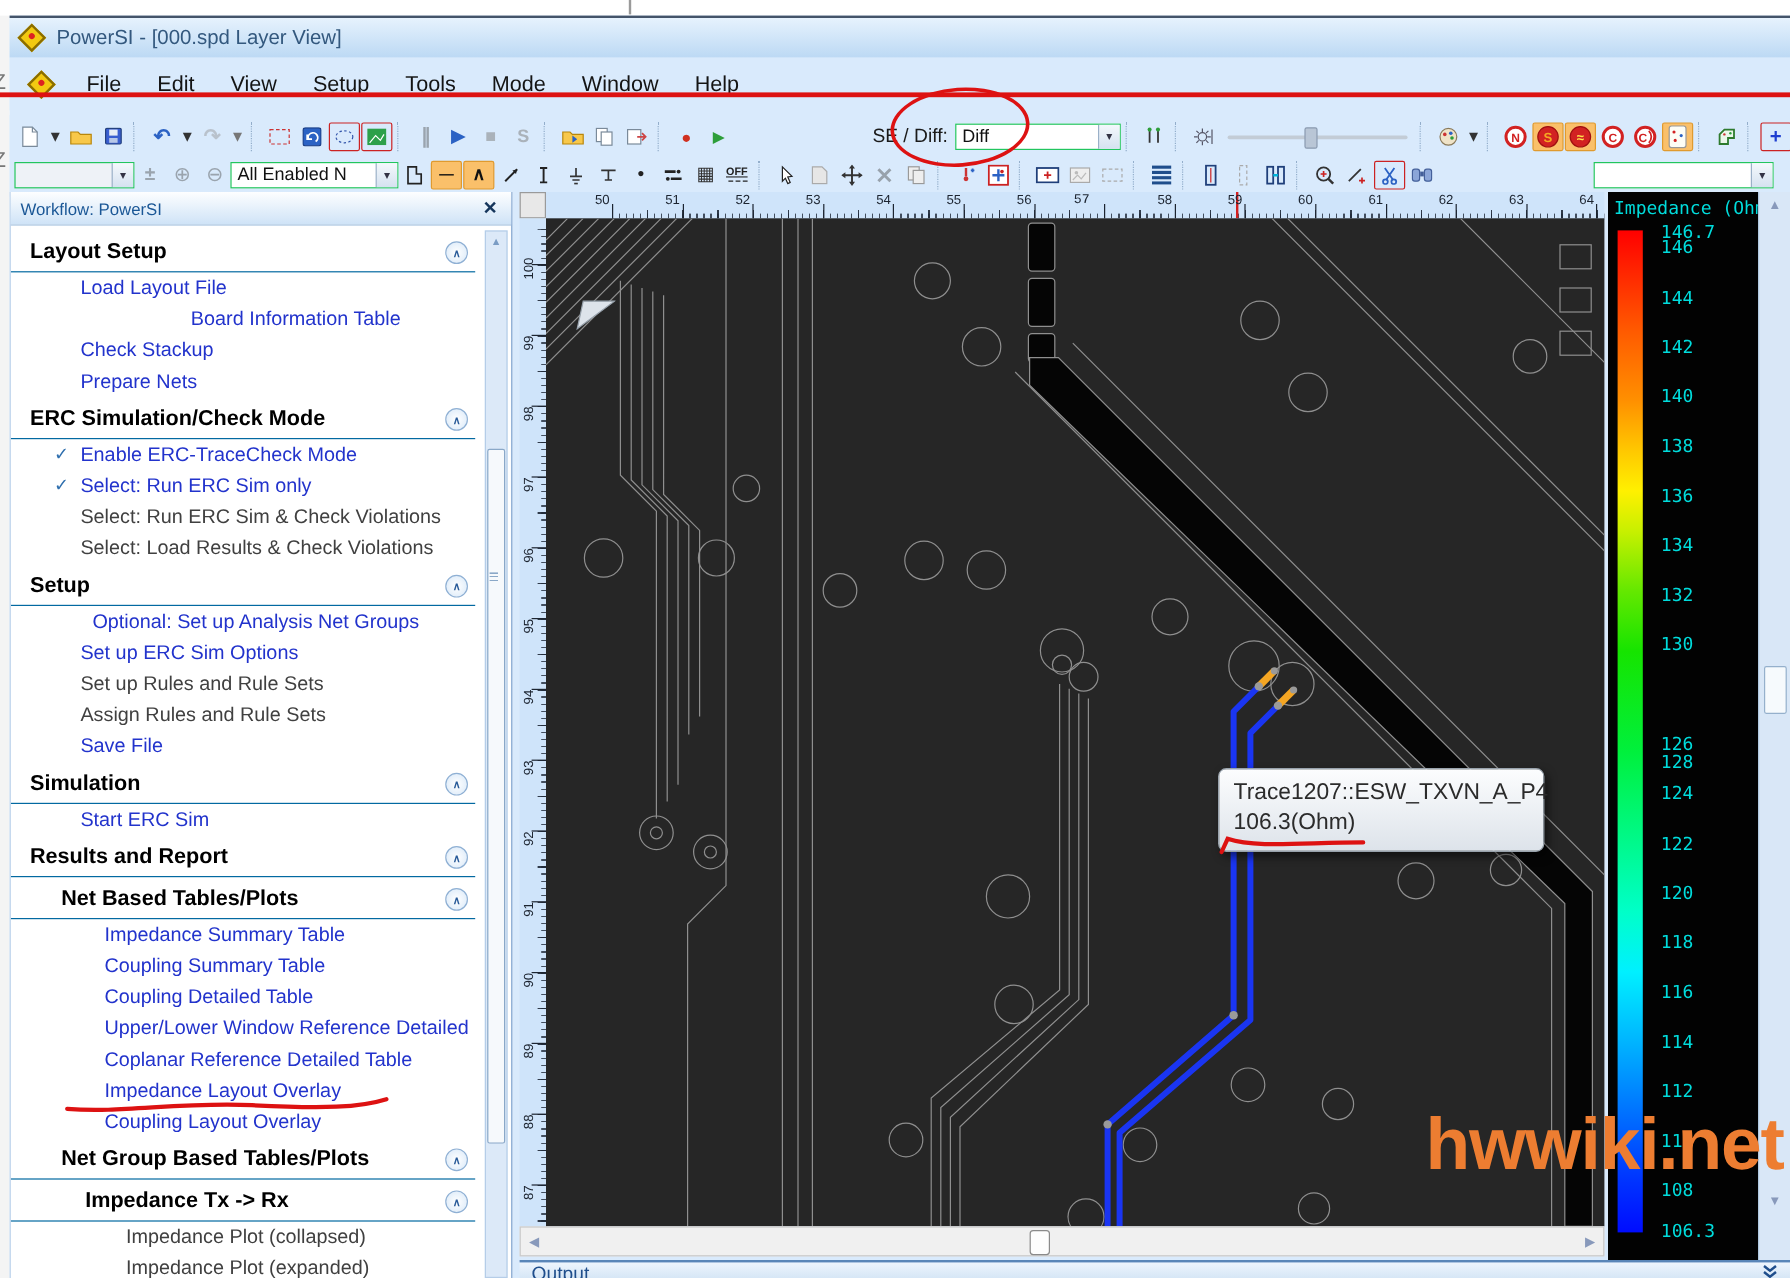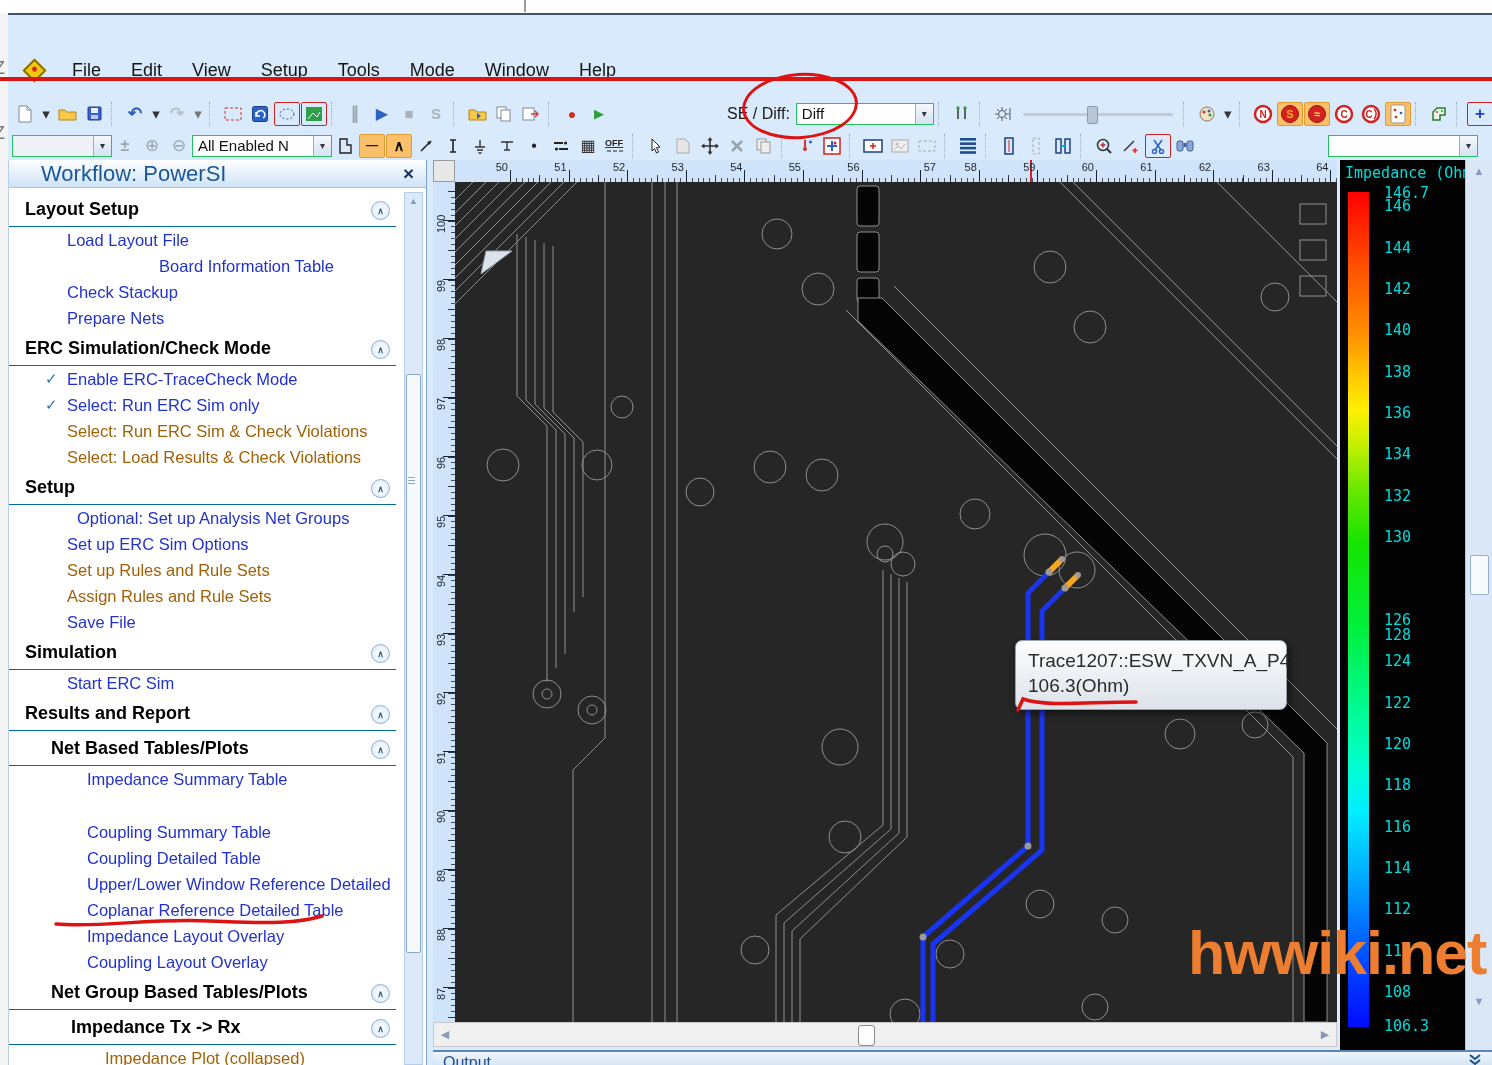--- a/index.html
+++ b/index.html
@@ -35,31 +35,31 @@
                display:flex;align-items:center;justify-content:center;font-size:10px;color:#334;flex:none;}
   .sediff{display:flex;align-items:center;margin-left:115px;}
   .sediff-label{font-size:16px;color:#1a1a1a;margin-right:6px;white-space:nowrap;}
   .slider{width:150px;height:18px;position:relative;margin:0 6px;flex:none;}
   .slider .trk{position:absolute;left:0;right:0;top:8px;height:3px;background:#c3ccd6;border-radius:2px;}
   .slider .thm{position:absolute;left:64px;top:1px;width:9px;height:16px;background:#b9c6d6;border:1px solid #8родa;border:1px solid #8a9ab0;border-radius:2px;}
   
   #wfpanel{position:absolute;left:0;top:145px;width:417px;bottom:0;background:#fff;border-right:1px solid #7aa0cc;border-left:1px solid #b8d0ea;}
   .wf-header{position:absolute;left:0;top:0;right:0;height:27px;background:linear-gradient(#fdfeff,#cfe3f7);
              border-bottom:1px solid #a8c4e0;display:flex;align-items:center;padding:0 8px;}
-  .wf-title{font-size:22px;color:#1b5796;flex:1;margin-left:24px;}
+  .wf-title{font-size:14px;color:#1b5796;flex:1;}
   .wf-close{font-size:19px;font-weight:bold;color:#16365c;padding:0 4px;}
   .wf-body{position:absolute;left:0;top:28px;right:0;bottom:0;overflow:hidden;padding-top:4px;}
   .wf-sec{position:relative;margin-top:7px;height:27px;border-bottom:1px solid #0369a1;margin-right:30px;}
   .wf-sec .t{font-size:18px;font-weight:bold;color:#000;white-space:nowrap;}
   .wf-circle{position:absolute;right:6px;top:2px;width:17px;height:17px;border:1px solid #8fb0d4;border-radius:50%;
              background:radial-gradient(#ffffff,#d8e8f8);display:flex;align-items:center;justify-content:center;
              font-size:9px;color:#2a5c9a;font-weight:bold;}
   .wf-item{height:26px;line-height:26px;font-size:16.5px;white-space:nowrap;position:relative;overflow:hidden;}
   .wf-item.link{color:#2233cc;}
-  .wf-item.disabled{color:#a16207;}
+  .wf-item.disabled{color:#404040;}
   .wf-check{position:absolute;left:36px;color:#2f6fae;font-size:15px;}
   
   .wf-sb{position:absolute;right:3px;top:32px;width:17px;bottom:0;background:#dce9f8;border:1px solid #b5cde8;}
   .wf-sb-up{position:absolute;top:0;left:0;right:0;height:16px;text-align:center;font-size:9px;color:#7a9cc4;line-height:16px;}
   .wf-sb-thumb{position:absolute;left:1px;width:13px;top:181px;height:577px;background:#f6f9fc;border:1px solid #8aa8c8;border-radius:2px;}
   .wf-sb-grip{position:absolute;left:3px;top:284px;width:7px;height:8px;
       background:repeating-linear-gradient(180deg,#8aa8c8 0 1px,transparent 1px 3px);}
   
   .corner{position:absolute;left:425px;top:145px;width:22px;height:22px;background:#e8e8e8;border:1px solid #9a9a9a;box-sizing:border-box;}
   .ruler-top{position:absolute;left:447px;top:145px;width:882px;height:22px;background:#cfe4fa;border-bottom:1px solid #8a9cb0;
@@ -115,20 +115,24 @@
   <div class="desk-strip">
       <div class="desk-tick"></div>
     </div>
   <div class="left-strip">
       <span style="top:45px">Z</span>
       <span style="top:110px">Z</span>
     </div>
 
   <div id="win">
 
+    <div class="titlebar">
+      <div class="pwicon"></div>
+      <div class="title-text">PowerSI - [000.spd Layer View]</div>
+    </div>
 
     <div class="menubar">
       <div class="menu-icon-wrap">
           <div class="pwicon"></div>
         </div>
       <div id="menu-items" style="display:flex">
           <div class="menu-item">File</div>
           <div class="menu-item">Edit</div>
           <div class="menu-item">View</div>
           <div class="menu-item">Setup</div>
@@ -584,21 +588,21 @@
           <div class="wf-item link" style="padding-left: 68px;"><span>Optional: Set up Analysis Net Groups</span></div>
           <div class="wf-item link" style="padding-left: 58px;"><span>Set up ERC Sim Options</span></div>
           <div class="wf-item disabled" style="padding-left: 58px;"><span>Set up Rules and Rule Sets</span></div>
           <div class="wf-item disabled" style="padding-left: 58px;"><span>Assign Rules and Rule Sets</span></div>
           <div class="wf-item link" style="padding-left: 58px;"><span>Save File</span></div>
           <div class="wf-sec" style="padding-left: 16px;"><span class="t">Simulation</span><div class="wf-circle">∧</div></div>
           <div class="wf-item link" style="padding-left: 58px;"><span>Start ERC Sim</span></div>
           <div class="wf-sec" style="padding-left: 16px;"><span class="t">Results and Report</span><div class="wf-circle">∧</div></div>
           <div class="wf-sec" style="padding-left: 42px;"><span class="t">Net Based Tables/Plots</span><div class="wf-circle">∧</div></div>
           <div class="wf-item link" style="padding-left: 78px;"><span>Impedance Summary Table</span></div>
-          <div class="wf-item link" style="padding-left: 78px; margin-top: 27px;"><span>Coupling Summary Table</span></div>
+          <div class="wf-item link" style="padding-left: 78px;"><span>Coupling Summary Table</span></div>
           <div class="wf-item link" style="padding-left: 78px;"><span>Coupling Detailed Table</span></div>
           <div class="wf-item link" style="padding-left: 78px;"><span>Upper/Lower Window Reference Detailed</span></div>
           <div class="wf-item link" style="padding-left: 78px;"><span>Coplanar Reference Detailed Table</span></div>
           <div class="wf-item link" style="padding-left: 78px;"><span>Impedance Layout Overlay</span></div>
           <div class="wf-item link" style="padding-left: 78px;"><span>Coupling Layout Overlay</span></div>
           <div class="wf-sec" style="padding-left: 42px;"><span class="t">Net Group Based Tables/Plots</span><div class="wf-circle">∧</div></div>
           <div class="wf-sec" style="padding-left: 62px;"><span class="t">Impedance Tx -&gt; Rx</span><div class="wf-circle">∧</div></div>
           <div class="wf-item disabled" style="padding-left: 96px;"><span>Impedance Plot (collapsed)</span></div>
           <div class="wf-item disabled" style="padding-left: 96px;"><span>Impedance Plot (expanded)</span></div>
         </div>
@@ -619,21 +623,21 @@
         <div class="rlh" style="left: 146.2px;">52</div>
         <div class="rmt" style="left: 172.2px;"></div>
         <div class="rlh" style="left: 204.8px;">53</div>
         <div class="rmt" style="left: 230.8px;"></div>
         <div class="rlh" style="left: 263.4px;">54</div>
         <div class="rmt" style="left: 289.4px;"></div>
         <div class="rlh" style="left: 322px;">55</div>
         <div class="rmt" style="left: 348px;"></div>
         <div class="rlh" style="left: 380.6px;">56</div>
         <div class="rmt" style="left: 406.6px;"></div>
-        <div class="rlh" style="left: 457px;">57</div>
+        <div class="rlh" style="left: 429px; font-family: Liberation Mono, monospace;">57</div>
         <div class="rmt" style="left: 465.2px;"></div>
         <div class="rlh" style="left: 497.8px;">58</div>
         <div class="rmt" style="left: 523.8px;"></div>
         <div class="rlh" style="left: 556.4px;">59</div>
         <div class="rmt" style="left: 582.4px;"></div>
         <div class="rlh" style="left: 615px;">60</div>
         <div class="rmt" style="left: 641px;"></div>
         <div class="rlh" style="left: 673.6px;">61</div>
         <div class="rmt" style="left: 699.6px;"></div>
         <div class="rlh" style="left: 732.2px;">62</div>

